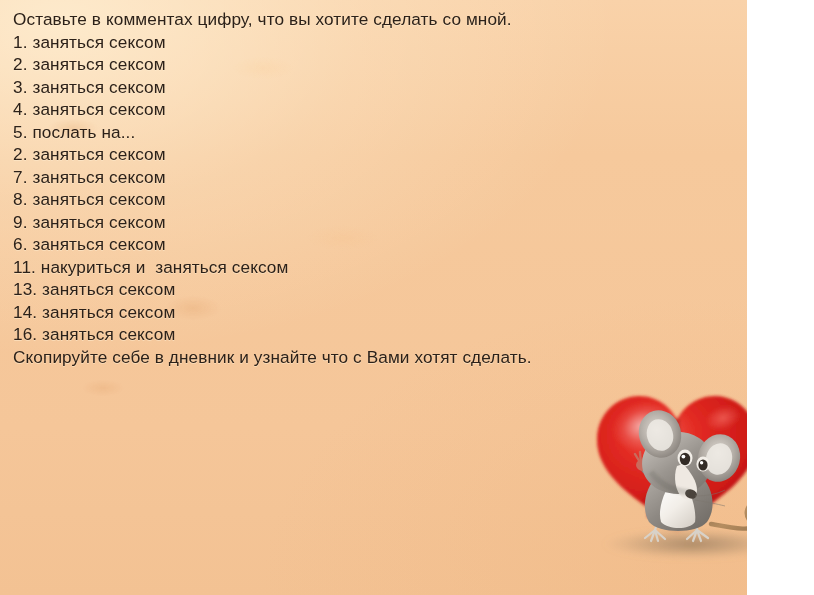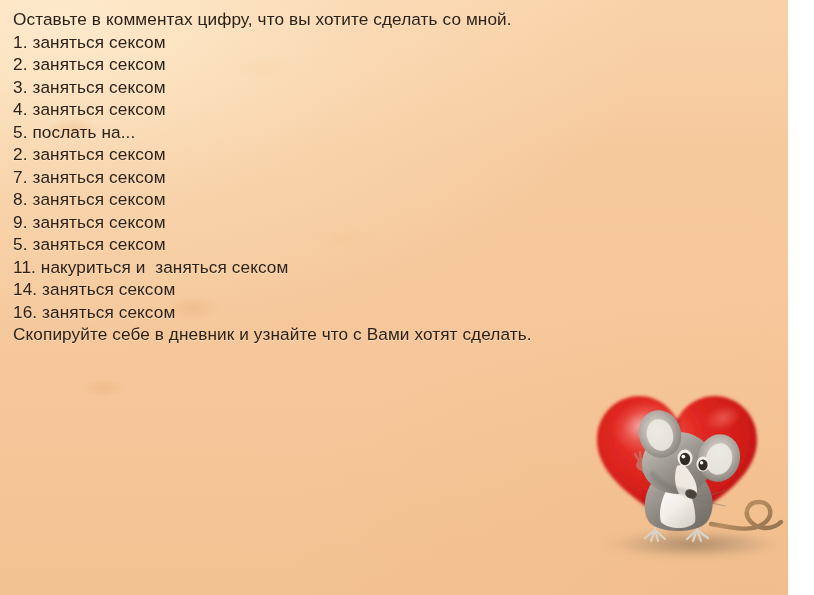--- a/index.html
+++ b/index.html
@@ -9,21 +9,20 @@
     background: #ffffff;
   }
 
   #canvas {
     position: relative;
     width: 747px;
     height: 595px;
     overflow: hidden;
     background: #ec4899;
     font-family: "Liberation Sans", sans-serif;
-    padding-left: 41px;
   }
 
   
   #bg-wash {
     position: absolute;
     inset: 0;
     background:
       radial-gradient(120% 90% at 8% 4%, rgba(255,241,214,0.78) 0%, rgba(255,241,214,0.26) 34%, rgba(255,241,214,0) 62%),
       radial-gradient(100% 80% at 95% 98%, rgba(240,183,131,0.45) 0%, rgba(240,183,131,0) 60%),
       linear-gradient(180deg, #f9d2a9 0%, #f6c99c 26%, #f5c699 72%, #f3c293 100%);
@@ -98,22 +97,23 @@
 
     <div class="line">1. заняться сексом</div>
     <div class="line">2. заняться сексом</div>
     <div class="line">3. заняться сексом</div>
     <div class="line">4. заняться сексом</div>
     <div class="line">5. послать на...</div>
     <div class="line">2. заняться сексом</div>
     <div class="line">7. заняться сексом</div>
     <div class="line">8. заняться сексом</div>
     <div class="line">9. заняться сексом</div>
-    <div class="line">5. заняться сексом</div>
+    <div class="line">6. заняться сексом</div>
     <div class="line">11. накуриться и  заняться сексом</div>
+    <div class="line">13. заняться сексом</div>
     <div class="line">14. заняться сексом</div>
     <div class="line">16. заняться сексом</div>
 
     <div class="line wrap">Скопируйте себе в дневник и узнайте что с Вами хотят сделать.</div>
   </div>
 
   <div id="illustration">
     <svg width="239" height="223" viewBox="0 0 239 223" xmlns="http://www.w3.org/2000/svg">
       <defs>
 

